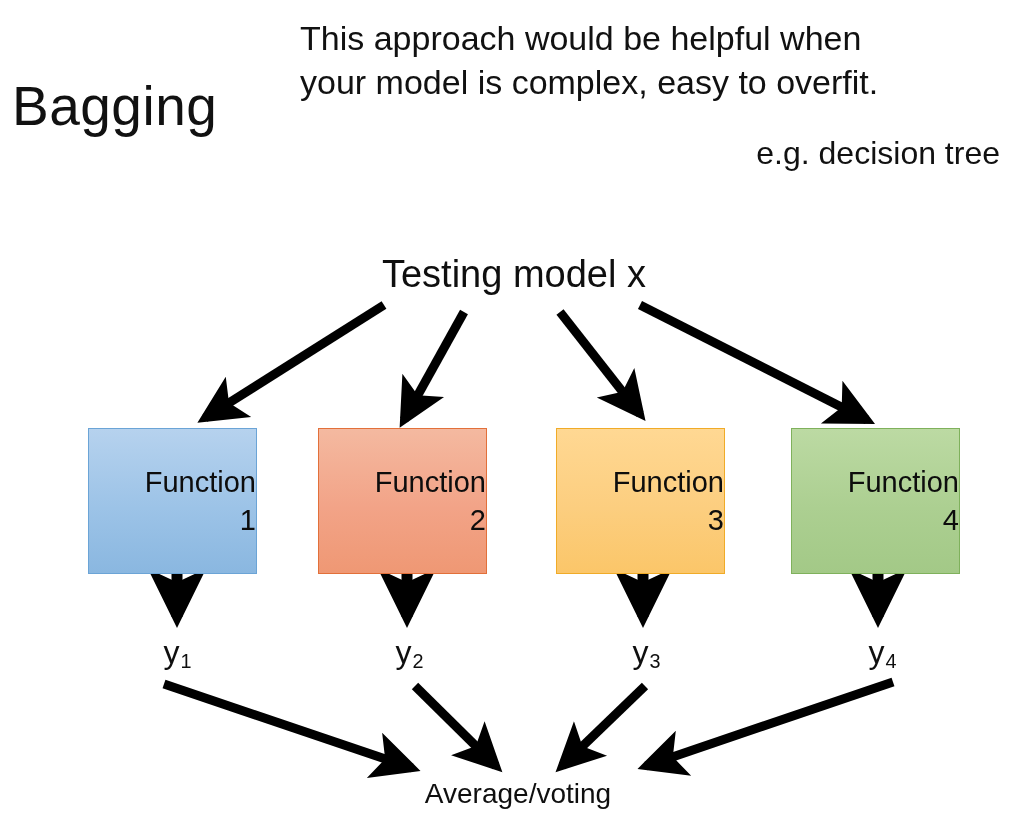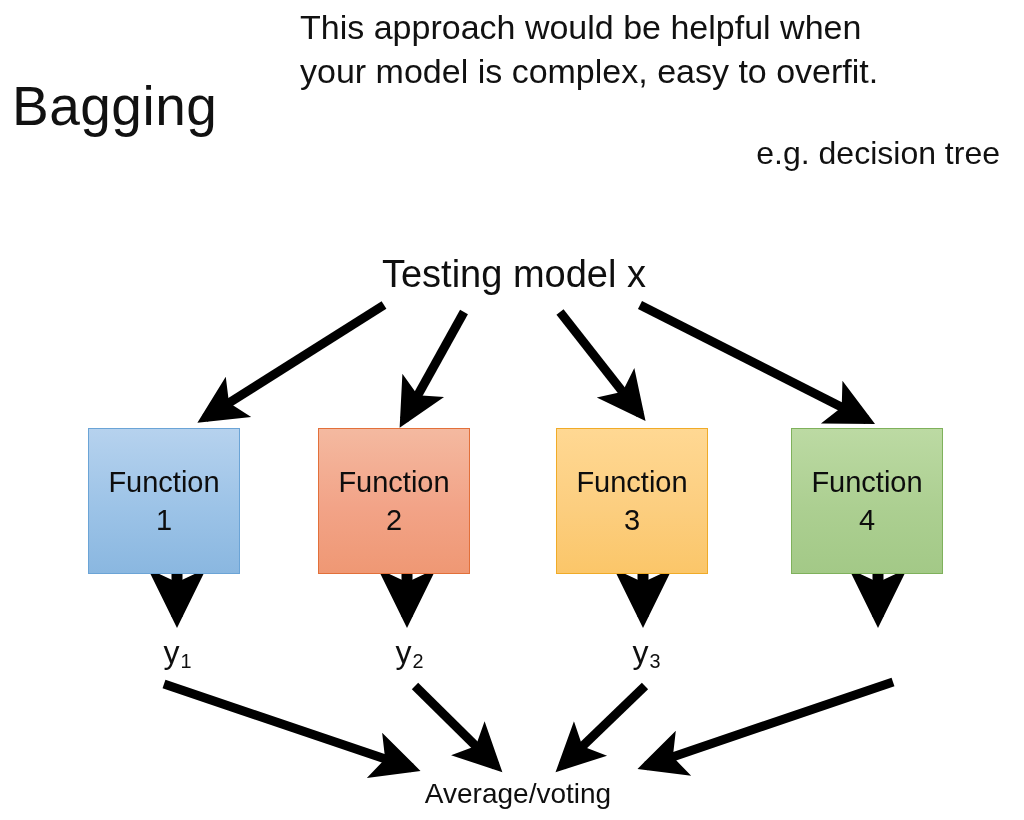--- a/index.html
+++ b/index.html
@@ -27,21 +27,21 @@
     line-height: 64px;
     font-weight: 400;
     letter-spacing: 0.5px;
     color: #111111;
     white-space: nowrap;
     margin-top: 22px;
   }
   #subtitle {
     position: absolute;
     left: 300px;
-    top: 5px;
+    top: 16px;
     width: 712px;
     font-size: 34px;
     line-height: 44px;
     text-align: left;
     color: #111111;
   }
   #subtitle .line2 { display: block; }
   #eg-note {
     position: absolute;
     left: 520px;
@@ -78,26 +78,26 @@
     text-align: center;
     font-size: 38px;
     line-height: 44px;
     color: #0f0f0f;
     white-space: nowrap;
   }
 
   .fn-box {
     position: absolute;
     box-sizing: border-box;
-    width: 152px;
+    width: 169px;
     height: 146px;
     top: 428px;
     display: flex;
     flex-direction: column;
-    align-items: center;
+    align-items: flex-end;
     justify-content: center;
     font-size: 29px;
     line-height: 38px;
     color: #0d0d0d;
     text-align: center;
   }
   .fn-box .fn-word { display: block; }
   .fn-box .fn-num { display: block; }
 
   #fn1 { left: 88px;  background: linear-gradient(180deg,#b6d2ee 0%, #9cc3e7 55%, #8ab7e0 100%); border: 1.5px solid #6ba4d6; }
@@ -208,17 +208,20 @@
 
     <div class="y-label" id="y1">
       <span>y</span><sub>1</sub>
     </div>
     <div class="y-label" id="y2">
       <span>y</span><sub>2</sub>
     </div>
     <div class="y-label" id="y3">
       <span>y</span><sub>3</sub>
     </div>
+    <div class="y-label" id="y4">
+      <span>y</span><sub>4</sub>
+    </div>
 
     <div id="average">Average/voting</div>
 
   </div>
 </div>
 
 </body></html>

